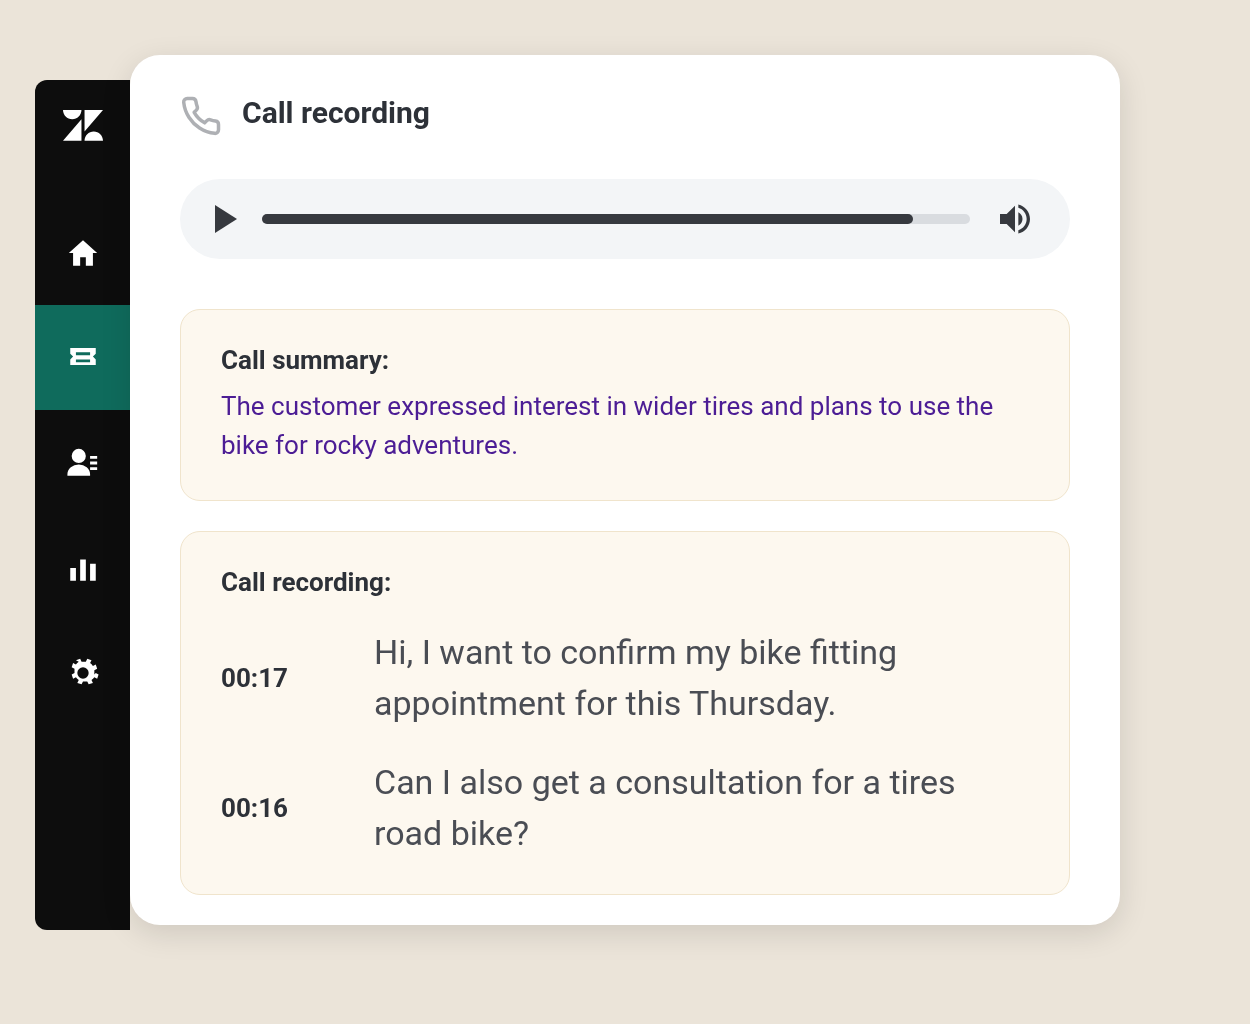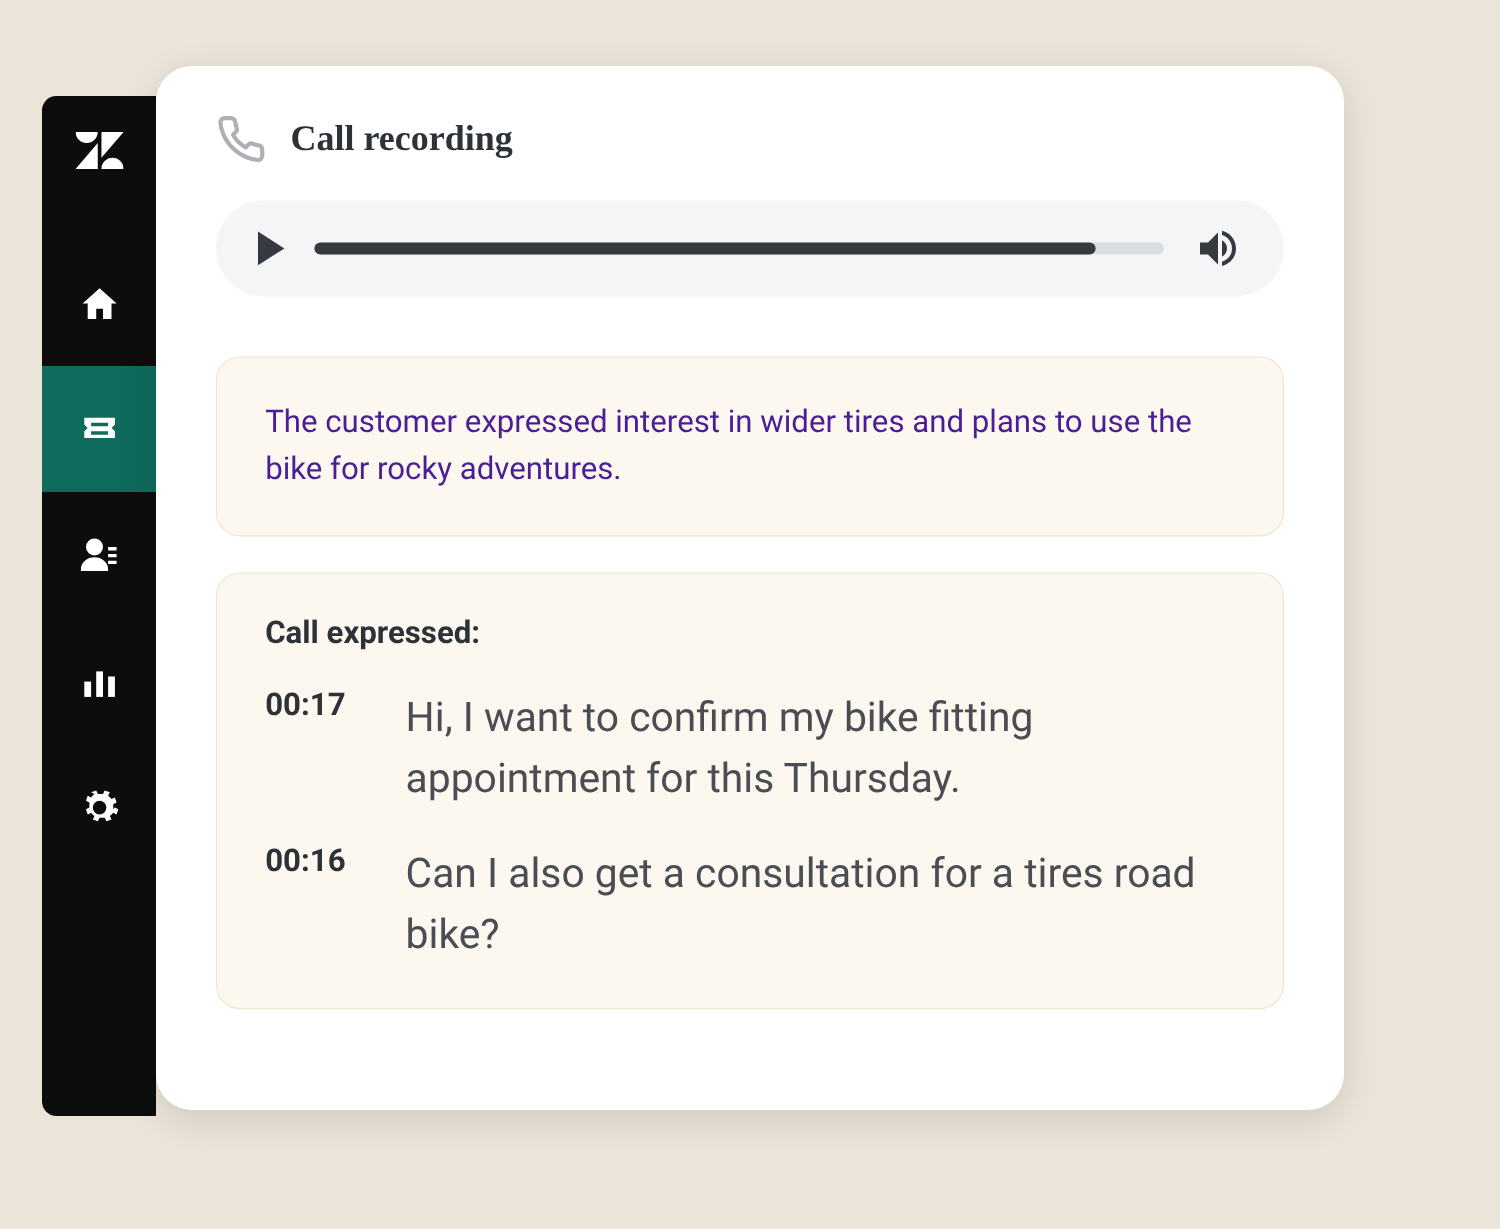--- a/index.html
+++ b/index.html
@@ -65,24 +65,22 @@
       width: 990px;
       height: 870px;
       background-color: #ffffff;
       border-radius: 30px;
       box-shadow: 0 8px 30px rgba(0,0,0,0.12);
       padding: 40px 50px;
     }
     
     .card-header {
       display: flex;
-      align-items: center;
       gap: 20px;
-      margin-bottom: 30px;
-      font-family: Liberation Serif, serif;
+      margin-bottom: 42px;
     }
     
     .phone-icon {
       width: 42px;
       height: 42px;
       color: #aeb0b4;
       stroke-width: 2;
     }
     
     .card-title {
@@ -168,22 +166,23 @@
     
     .transcript-label {
       font-size: 26px;
       font-weight: 700;
       color: #2d3138;
       margin-bottom: 30px;
     }
     
     .transcript-row {
       display: flex;
-      gap: 37px;
+      gap: 73px;
       margin-bottom: 28px;
+      align-items: center;
     }
     
     .transcript-row:last-child {
       margin-bottom: 0;
     }
     
     .transcript-time {
       font-size: 26px;
       font-weight: 700;
       color: #2d3138;
@@ -253,25 +252,26 @@
     <div class="play-button"></div>
     <div class="progress-track">
       <div class="progress-fill"></div>
     </div>
     <svg class="volume-icon" viewBox="0 0 24 24" fill="currentColor">
       <path d="M3 9v6h4l5 5V4L7 9H3zm13.5 3c0-1.77-1.02-3.29-2.5-4.03v8.05c1.48-.73 2.5-2.25 2.5-4.02zM14 3.23v2.06c2.89.86 5 3.54 5 6.71s-2.11 5.85-5 6.71v2.06c4.01-.91 7-4.49 7-8.77s-2.99-7.86-7-8.77z"></path>
     </svg>
   </div>
 
   <div class="info-box">
+    <div class="info-label">Call summary:</div>
     <div class="info-text">The customer expressed interest in wider tires and plans to use the bike for rocky adventures.</div>
   </div>
 
   <div class="transcript-box">
-    <div class="transcript-label">Call expressed:</div>
+    <div class="transcript-label">Call recording:</div>
 
     <div class="transcript-row">
       <div class="transcript-time">00:17</div>
       <div class="transcript-text">Hi, I want to confirm my bike fitting appointment for this Thursday.</div>
     </div>
 
     <div class="transcript-row">
       <div class="transcript-time">00:16</div>
       <div class="transcript-text">Can I also get a consultation for a tires road bike?</div>
     </div>

